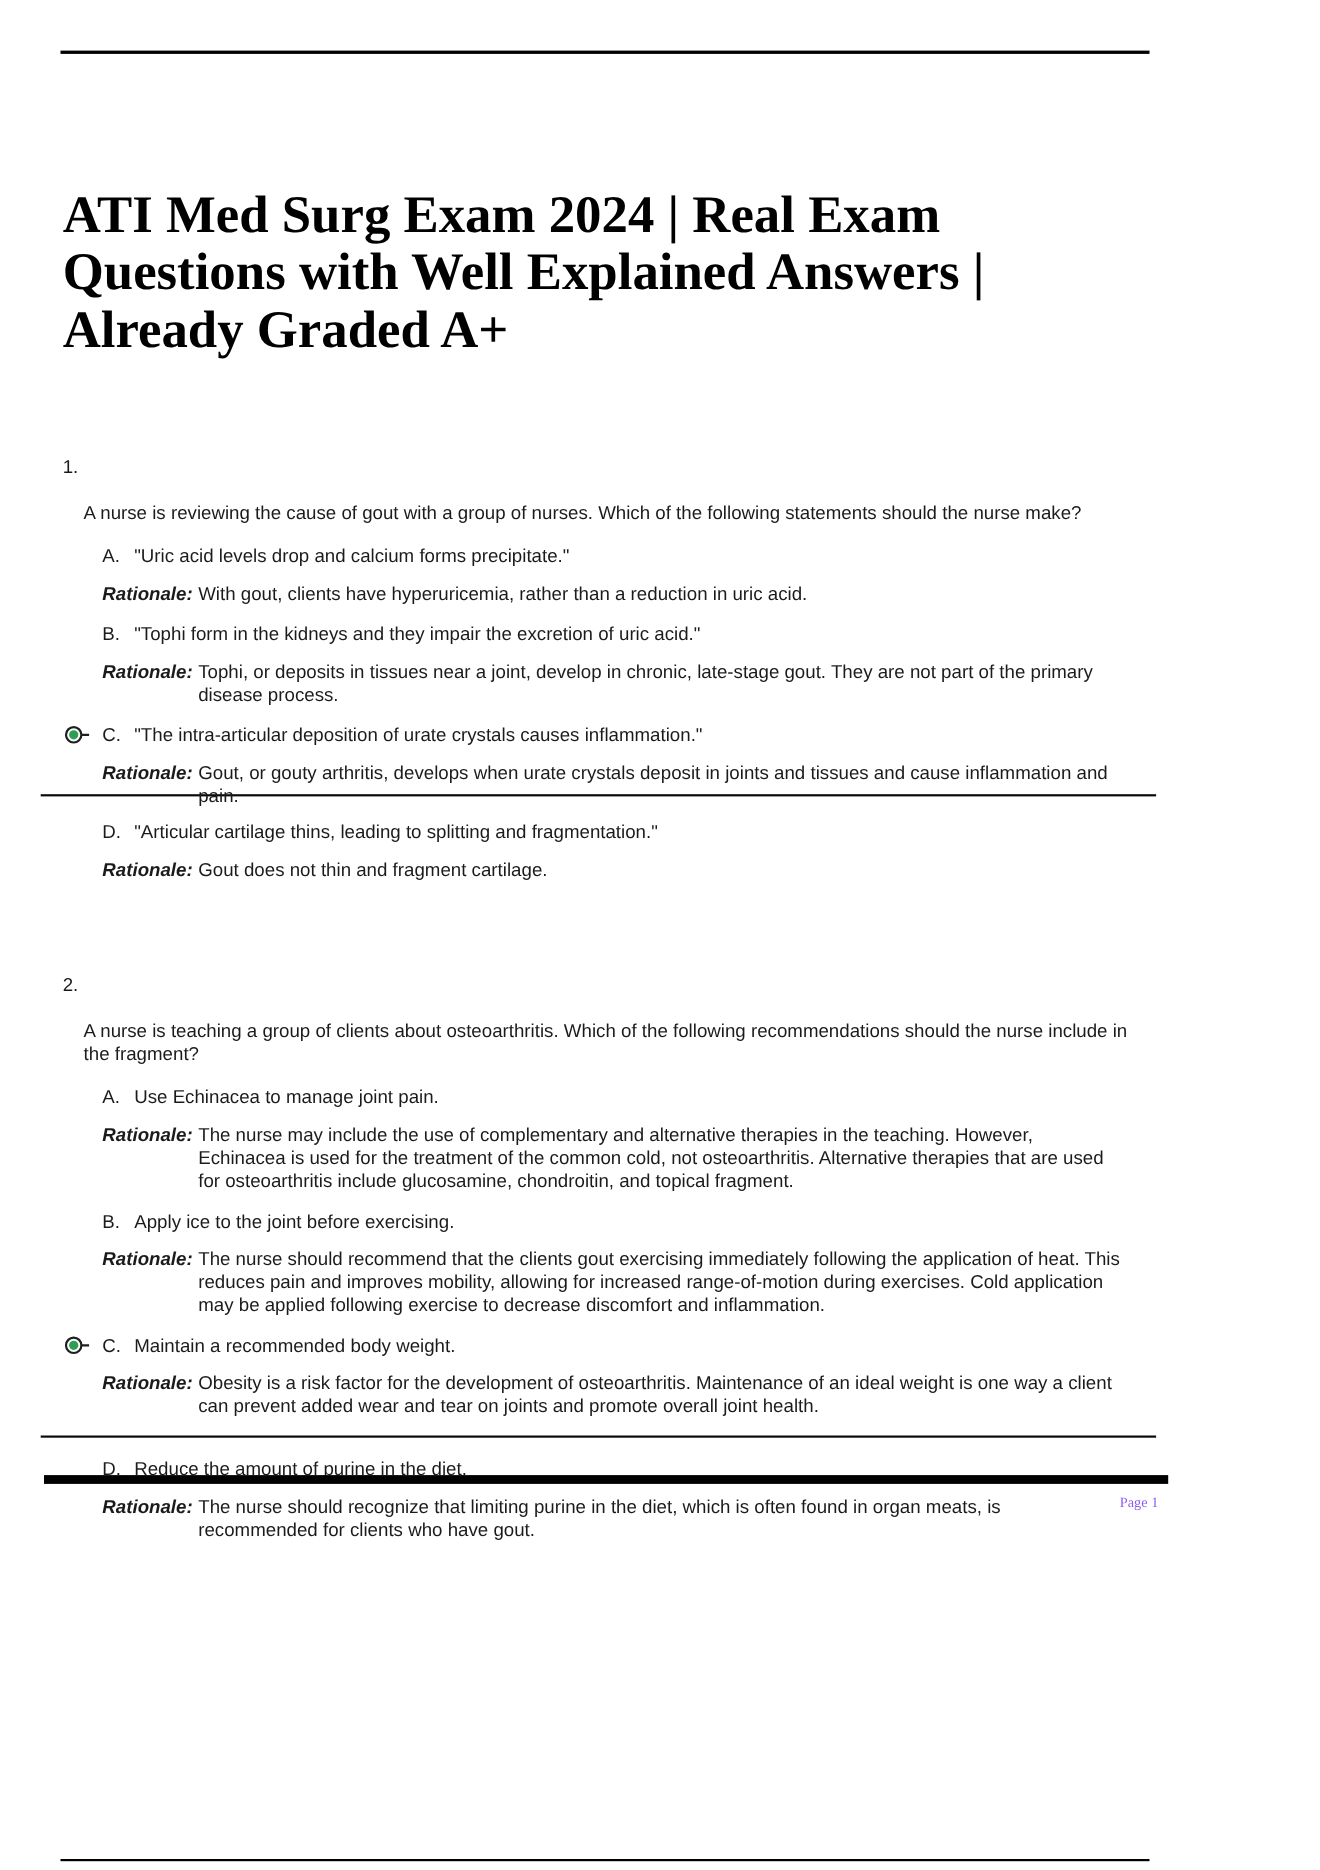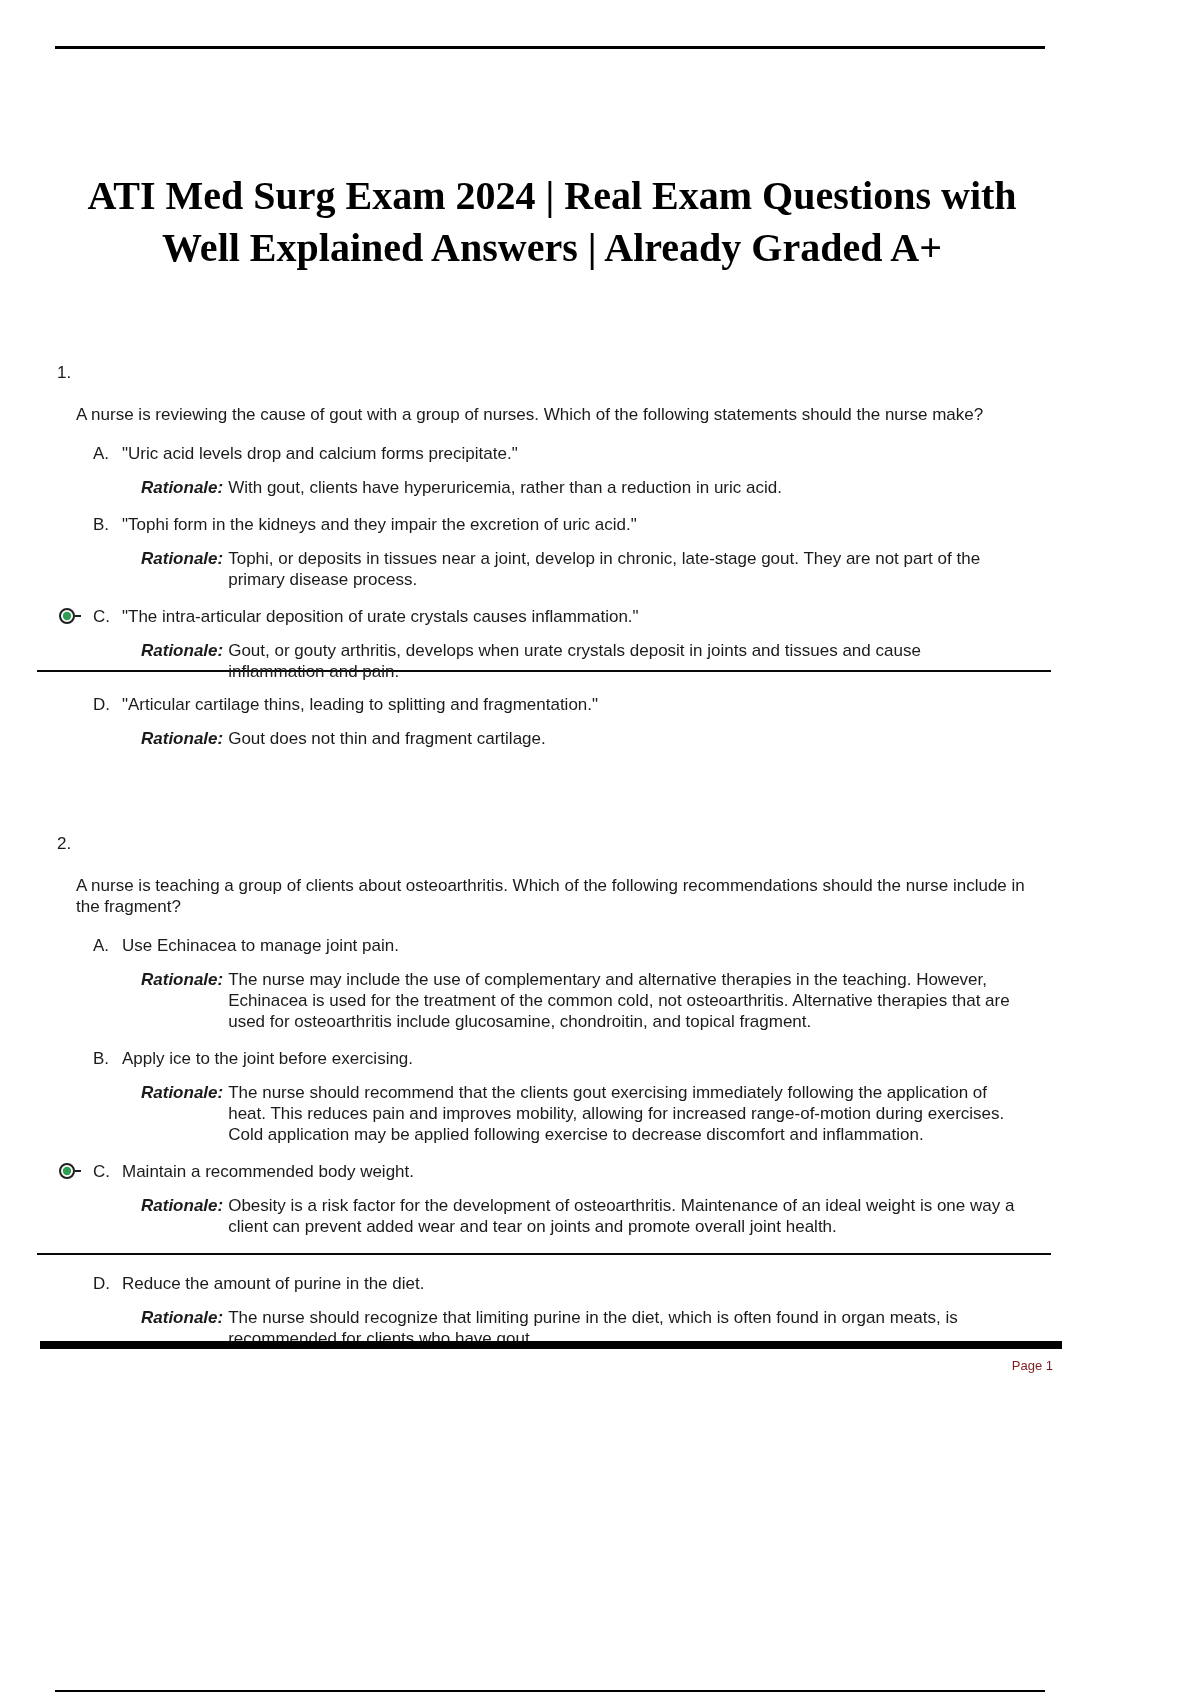--- a/index.html
+++ b/index.html
@@ -23,42 +23,42 @@
     border-top: 3px solid #000;
   }
   .content {
     position: absolute;
     top: 170px; left: 57px;
     width: 990px;
   }
   .doc-title {
     font-family: "Liberation Serif", serif;
     font-weight: bold;
-    font-size: 40px;
+    font-size: 48px;
     line-height: 52px;
-    text-align: center;
+    text-align: left;
     color: #000;
   }
   .questions { margin-top: 88px; }
   .question { font-size: 17px; line-height: 21px; color: #1b1b1b; }
   .question + .question { margin-top: 84px; }
   .q-stem { display: flex; margin-bottom: 18px; }
   .q-number { flex: 0 0 19px; }
   .q-text { flex: 1; padding-right: 16px; margin-top: 42px; }
   .option { margin-left: 36px; margin-bottom: 16px; }
   .option-row { position: relative; display: flex; margin-bottom: 13px; }
   .option-letter { flex: 0 0 29px; }
   .option-text { flex: 1; }
   .marker {
     position: absolute;
     left: -34px; top: 1px;
     width: 26px; height: 18px;
     display: inline-block;
   }
-  .rationale { display: flex; margin-left: 48px; }
+  .rationale { display: flex; }
   .rationale-label {
     font-weight: bold;
     font-style: italic;
     white-space: pre;
     margin-right: 5px;
   }
   .rationale-text { flex: 1; padding-right: 26px; }
   .page-break-line {
     height: 0;
     border-top: 2px solid #0a0a0a;
@@ -70,21 +70,22 @@
   .footer-bar {
     position: absolute;
     top: 1341px; left: 40px;
     width: 1022px; height: 8px;
     background: #000;
   }
   .footer-pagenum {
     position: absolute;
     top: 1358px; right: 147px;
     font-size: 13px;
-    color: #7f1d1d;
+    color: #8b5cf6;
+    font-family: Liberation Serif, serif;
   }
   .bottom-rule {
     position: absolute;
     top: 1690px; left: 55px;
     width: 990px; height: 0;
     border-top: 2px solid #000;
   }
 </style>
 </head>
 <body>

